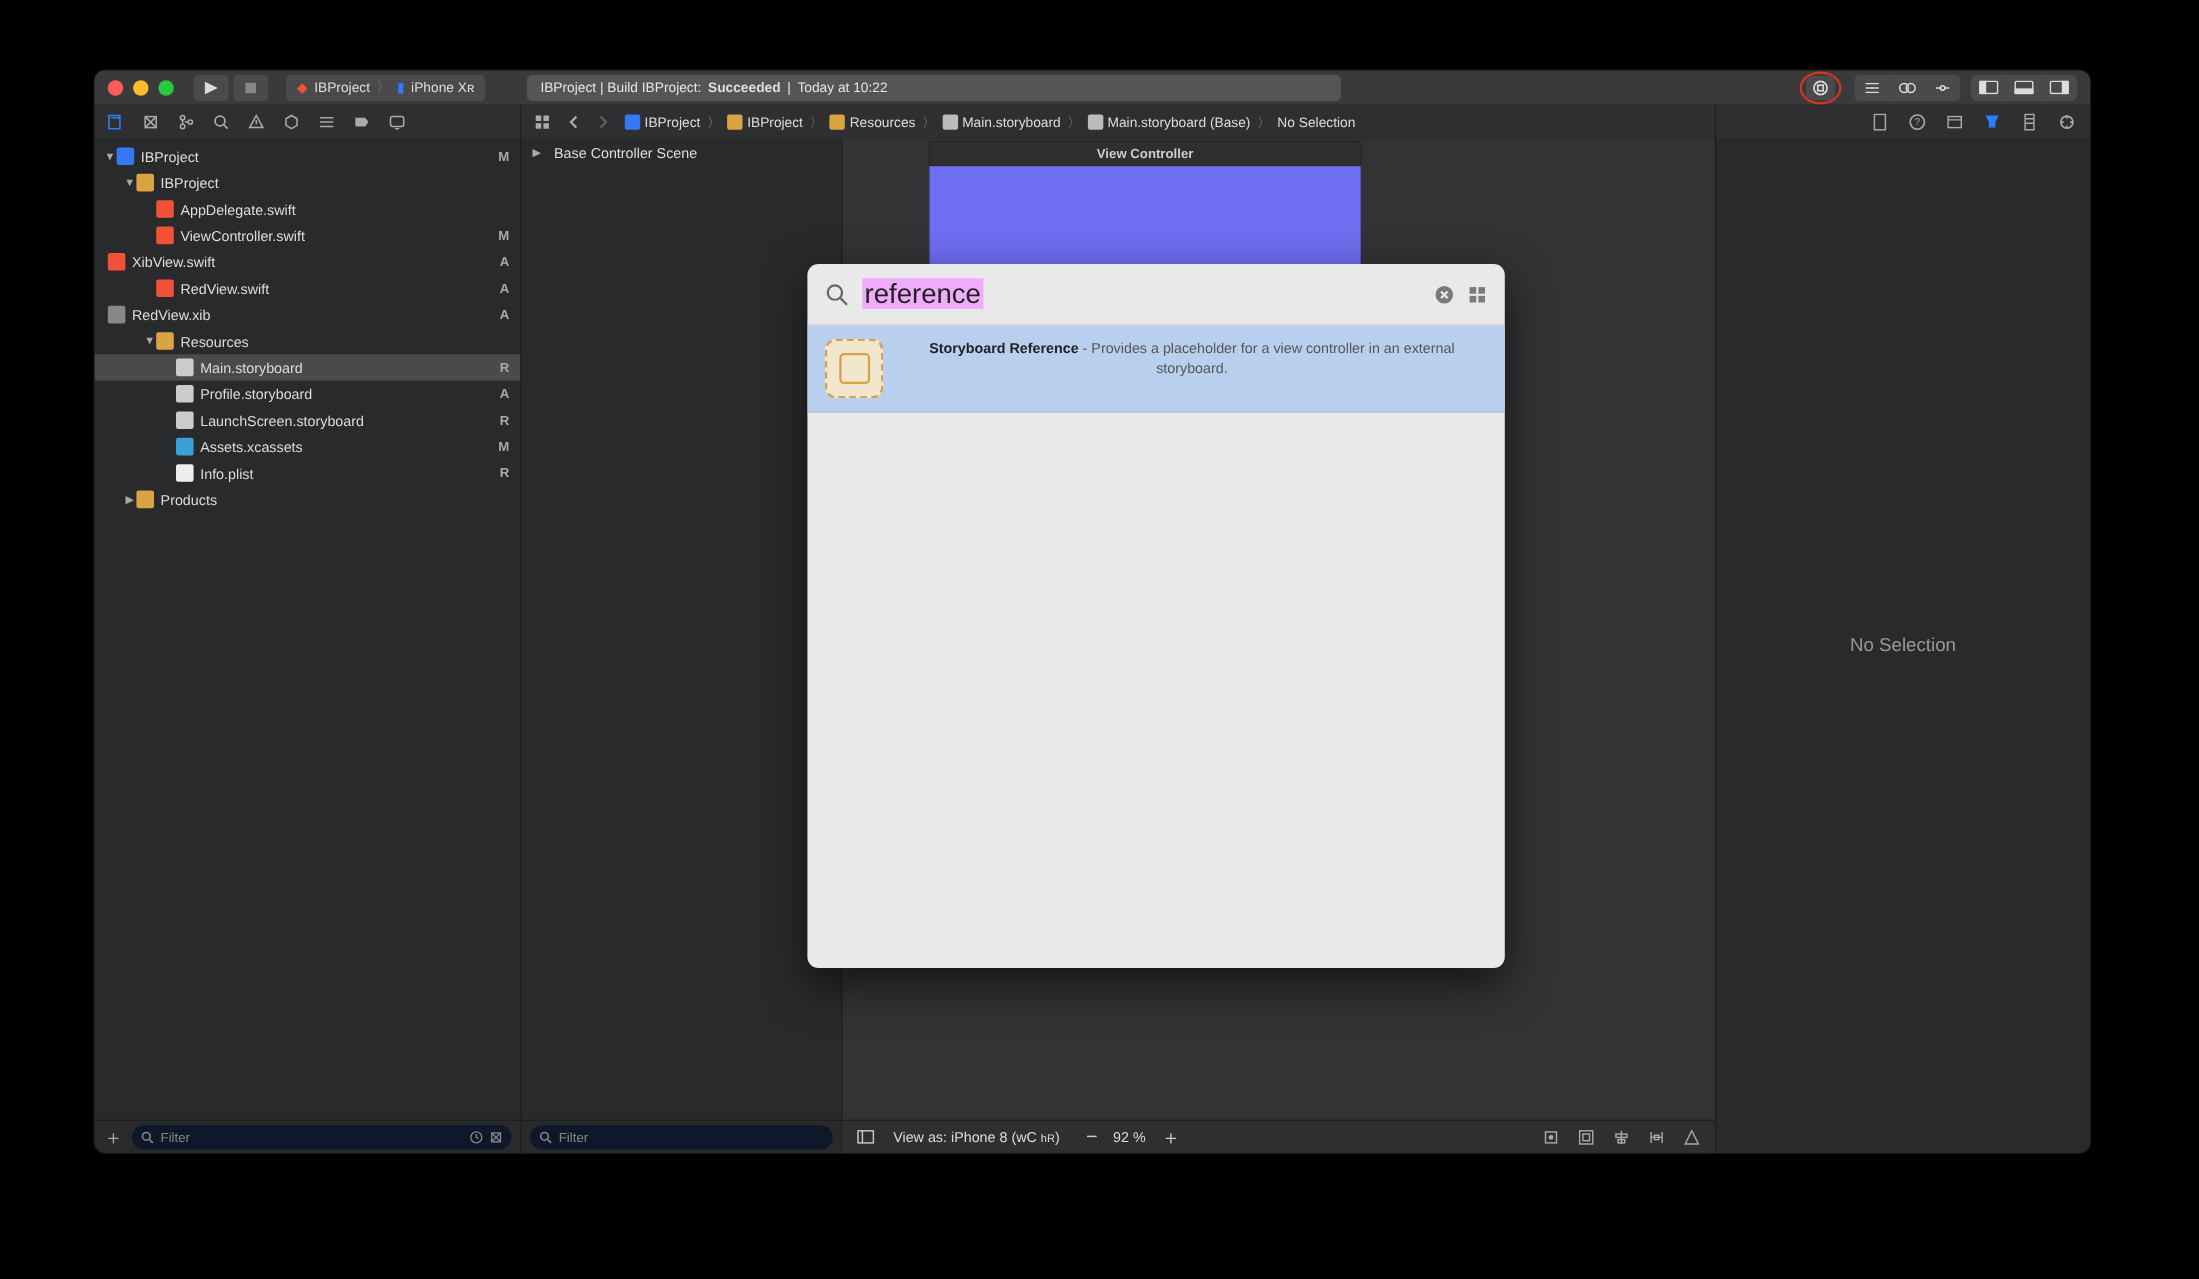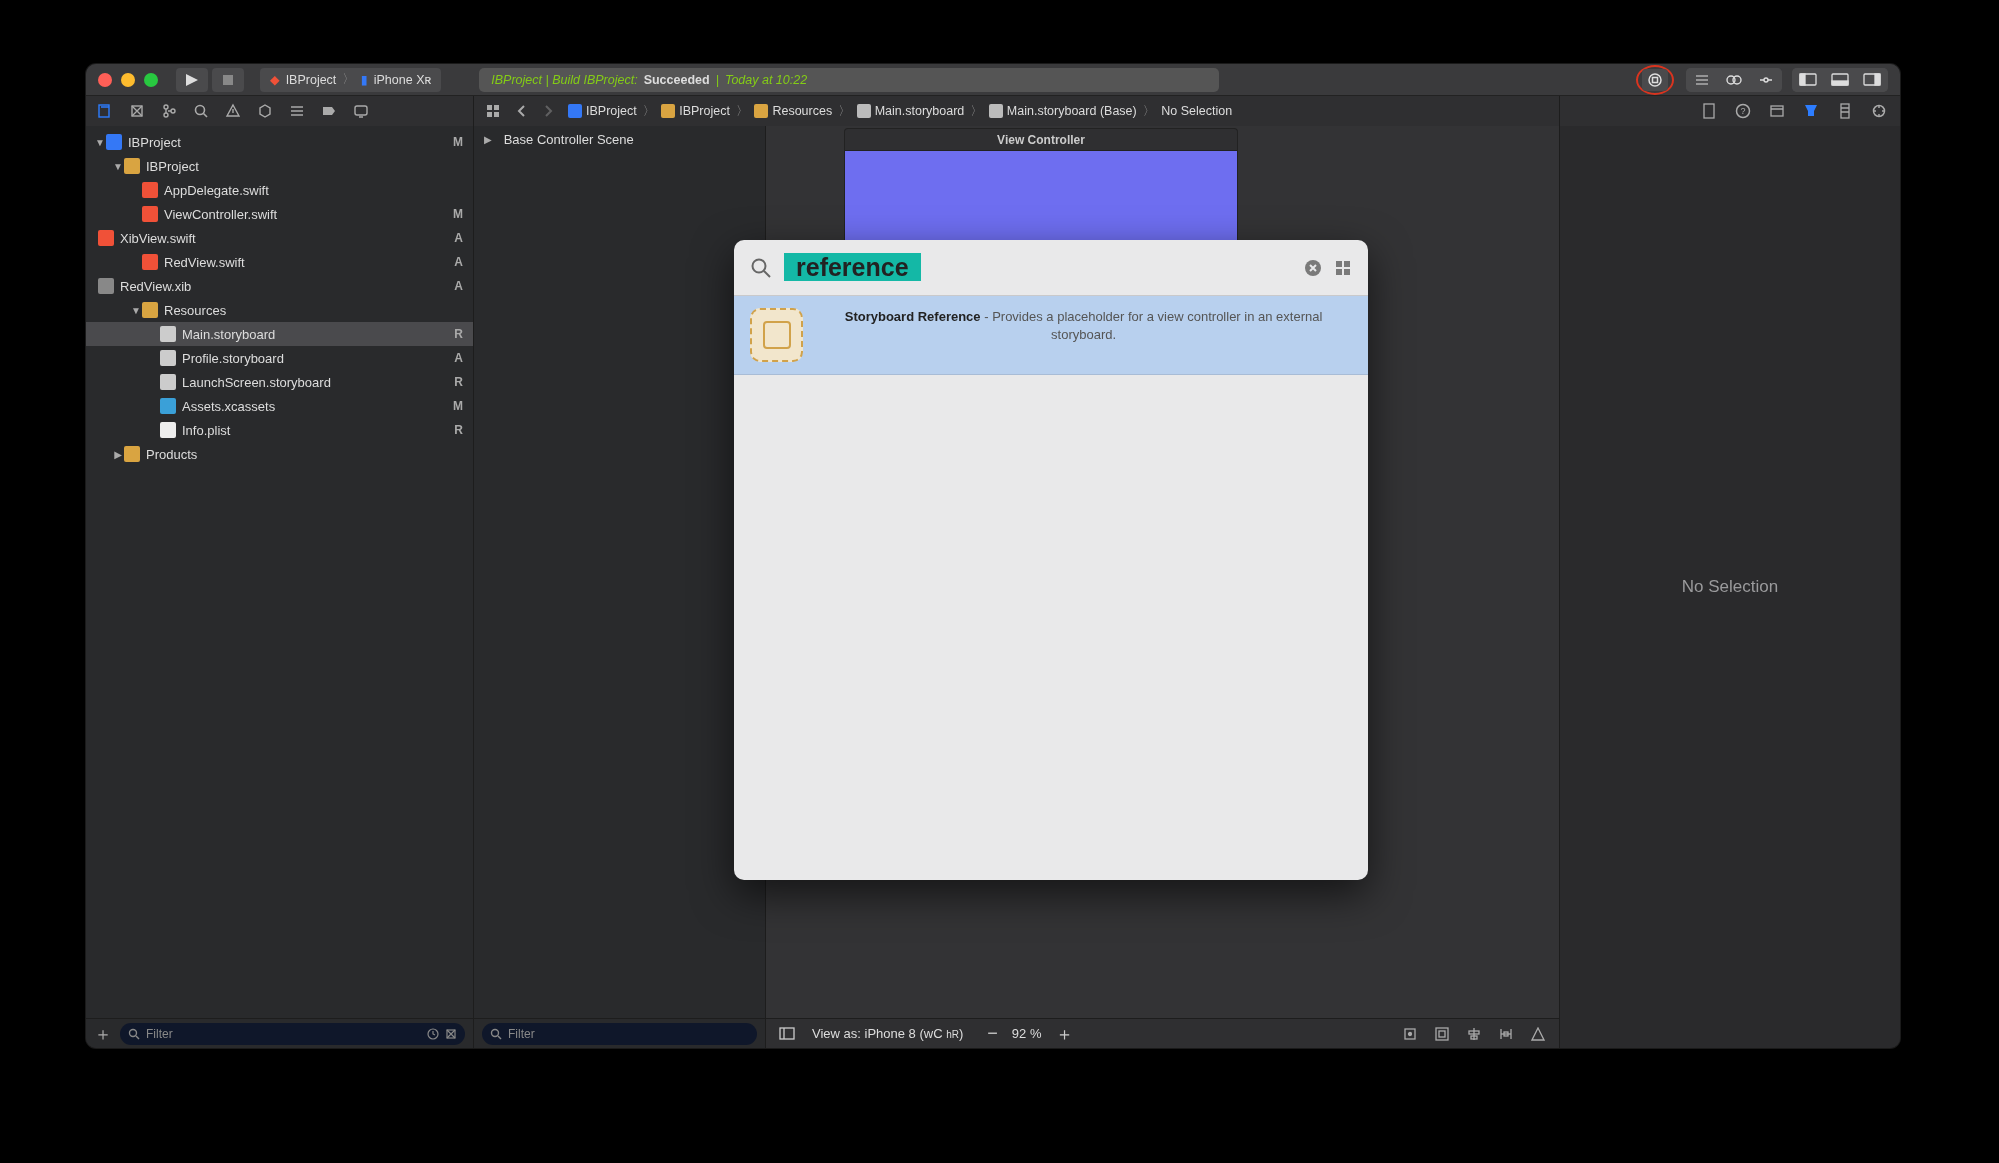--- a/index.html
+++ b/index.html
@@ -13,21 +13,21 @@
 .titlebar { height: 32px; background: #3a3a3c; display: flex; align-items: center; padding: 0 12px; gap: 10px; border-bottom: 1px solid #222; }
 .traffic { display: flex; gap: 9px; }
 .traffic span { width: 14px; height: 14px; border-radius: 50%; display: block; }
 .t-red { background: #ff5f57; } .t-yel { background: #febc2e; } .t-grn { background: #28c840; }
 .btn { background: #4a4a4c; border-radius: 4px; height: 24px; display: flex; align-items: center; justify-content: center; color: #ccc; }
 .btn.sq { width: 32px; }
 .run-stop { display: flex; gap: 4px; margin-left: 8px; }
 .scheme { background: #4a4a4c; border-radius: 4px; height: 24px; display: flex; align-items: center; color: #ddd; font-size: 12.5px; padding: 0 10px; gap: 6px; margin-left: 6px; }
 .scheme .sep { color: #888; }
 .statusbar { flex: 0 0 740px; margin-left: 28px; background: #555; border-radius: 5px; height: 24px; display: flex; align-items: center; padding: 0 12px; color: #ddd; font-size: 12.5px; gap: 6px; }
-.statusbar .muted { color: #84cc16; font-style: italic; }
+.statusbar .muted { color: #e5e5e5; }
 .spacer { flex: 1; }
 .seg { display: flex; background: #4a4a4c; border-radius: 5px; overflow: hidden; }
 .seg .btn { border-radius: 0; }
 .titlebar .right { display: flex; gap: 10px; align-items: center; }
 .highlight-ring { border: 2.5px solid #d9341f; border-radius: 50%; width: 38px; height: 30px; display: flex; align-items: center; justify-content: center; margin-right: 2px; }
 .highlight-ring .btn { width: 26px; height: 22px; }
 
 
 .subbar { height: 30px; display: flex; }
 .subbar .left { width: 388px; background: #2f2f31; border-right: 1px solid #1d1d1d; display: flex; align-items: center; gap: 14px; padding: 0 10px; }
@@ -74,21 +74,21 @@
 .inspector { width: 340px; background: #2a2a2c; display: flex; flex-direction: column; }
 .inspector .empty { flex: 1; display: flex; align-items: center; justify-content: center; color: #9a9a9c; font-size: 17px; }
 
 
 .library {
   position: absolute; left: 648px; top: 176px; width: 634px; height: 640px;
   background: #e9e9ea; border-radius: 10px; box-shadow: 0 14px 40px rgba(0,0,0,.6);
   display: flex; flex-direction: column; overflow: hidden; color: #222;
 }
 .lib-search { height: 56px; display: flex; align-items: center; padding: 0 16px; gap: 12px; border-bottom: 1px solid #c9c9cb; }
-.lib-search .sel { background: #14b8a6; padding: 0 12px; font-weight: bold; }
+.lib-search .sel { background: #f0abfc; padding: 0 2px; }
 .lib-results { flex: 1; overflow: auto; }
 .lib-item { display: flex; gap: 12px; padding: 12px 16px; background: #b8d0ee; border-bottom: 1px solid #a8bcd6; }
 .lib-item .thumb { width: 54px; height: 54px; border: 2px dashed #d1a24a; border-radius: 10px; display: flex; align-items: center; justify-content: center; background: #f2e6cc; }
 .lib-item .thumb .inner { width: 28px; height: 28px; border: 2px solid #d1a24a; border-radius: 4px; }
 .lib-item .txt { font-size: 13px; line-height: 1.35; color: #222; text-align: center; }
 .lib-item .txt b { font-weight: 700; }
 .lib-item .txt .muted { color: #555; }
 svg { display: block; }
 </style>
 </head>

